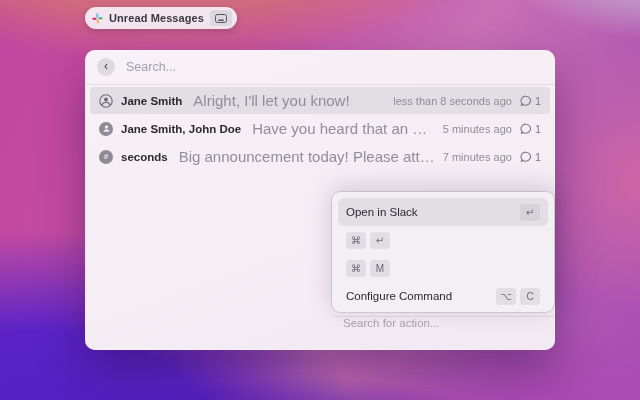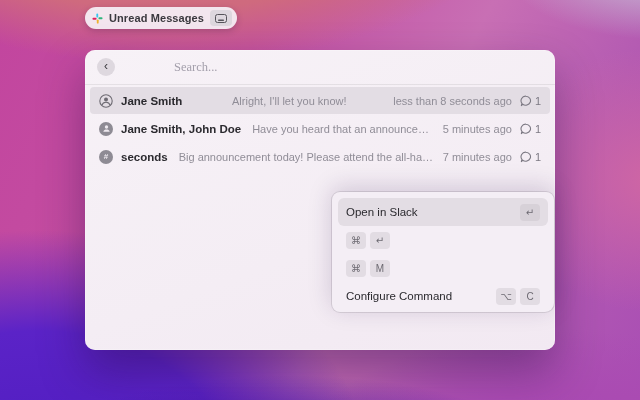--- a/index.html
+++ b/index.html
@@ -32,31 +32,31 @@
     border-radius:10px;
     background:linear-gradient(160deg,#f7f2f7 0%, #f4edf4 60%, #f2e9f2 100%);
     box-shadow:0 22px 45px rgba(40,10,70,0.40), inset 0 0 0 0.5px rgba(255,255,255,0.45); }
 
   .searchbar { display:flex; align-items:center; gap:11px; height:35px;
     padding:0 12px; border-bottom:1px solid rgba(0,0,0,0.07); }
   .back-btn { width:18px; height:18px; border-radius:50%; background:#ded8df;
     display:flex; align-items:center; justify-content:center;
     font-size:12px; color:#3c3b40; line-height:1; padding-bottom:2px; cursor:default; }
   .search-input { flex:1; border:none; outline:none; background:transparent;
-    font-size:12.5px; color:#3a383e; font-family:Liberation Serif, serif;margin-left:48px; }
+    font-size:12.5px; color:#3a383e; font-family:Liberation Sans, sans-serif; }
   .search-input::placeholder { color:#a39fab; }
 
   
   .list { padding:2px 5px 0 5px; }
   .row { height:27px; display:flex; align-items:center; gap:8px;
     padding:0 9px; border-radius:4px; margin-bottom:1px; }
   .row.selected { background:#e3dde4; }
   .row-title { font-size:11.5px; font-weight:bold; color:#2b2a2f; white-space:nowrap; }
-  .row-subtitle { font-size:11px; color:#908d97; white-space:nowrap; overflow:hidden;
-    text-overflow:ellipsis; flex:1; margin-left:3px;text-align:center; }
+  .row-subtitle { font-size:15px; color:#908d97; white-space:nowrap; overflow:hidden;
+    text-overflow:ellipsis; flex:1; margin-left:3px; }
   .row-time { font-size:11px; color:#908d97; white-space:nowrap; }
   .row-count { display:flex; align-items:center; gap:3px; font-size:11px; color:#7c7983; }
   .avatar { width:14px; height:14px; flex:0 0 auto; }
   .circle-fill { width:14px; height:14px; border-radius:50%; background:#8e8b94;
     display:flex; align-items:center; justify-content:center;
     color:#efeaf0; font-size:8px; font-weight:bold; line-height:1; flex:0 0 auto; }
 
   
   .action-panel { position:absolute; left:332px; top:192px; width:222px; height:120px;
     background:#f4eef5; border-radius:8px 8px 9px 8px;
@@ -199,13 +199,16 @@
 
     <div class="action-item">
       <span class="action-label">Configure Command</span>
       <span class="keycaps">
         <span class="keycap">⌥</span>
         <span class="keycap">C</span>
       </span>
     </div>
 
   </div>
+  <div class="action-search">
+    <input placeholder="Search for action..." style="">
+  </div>
 </div>
 
 </body></html>

